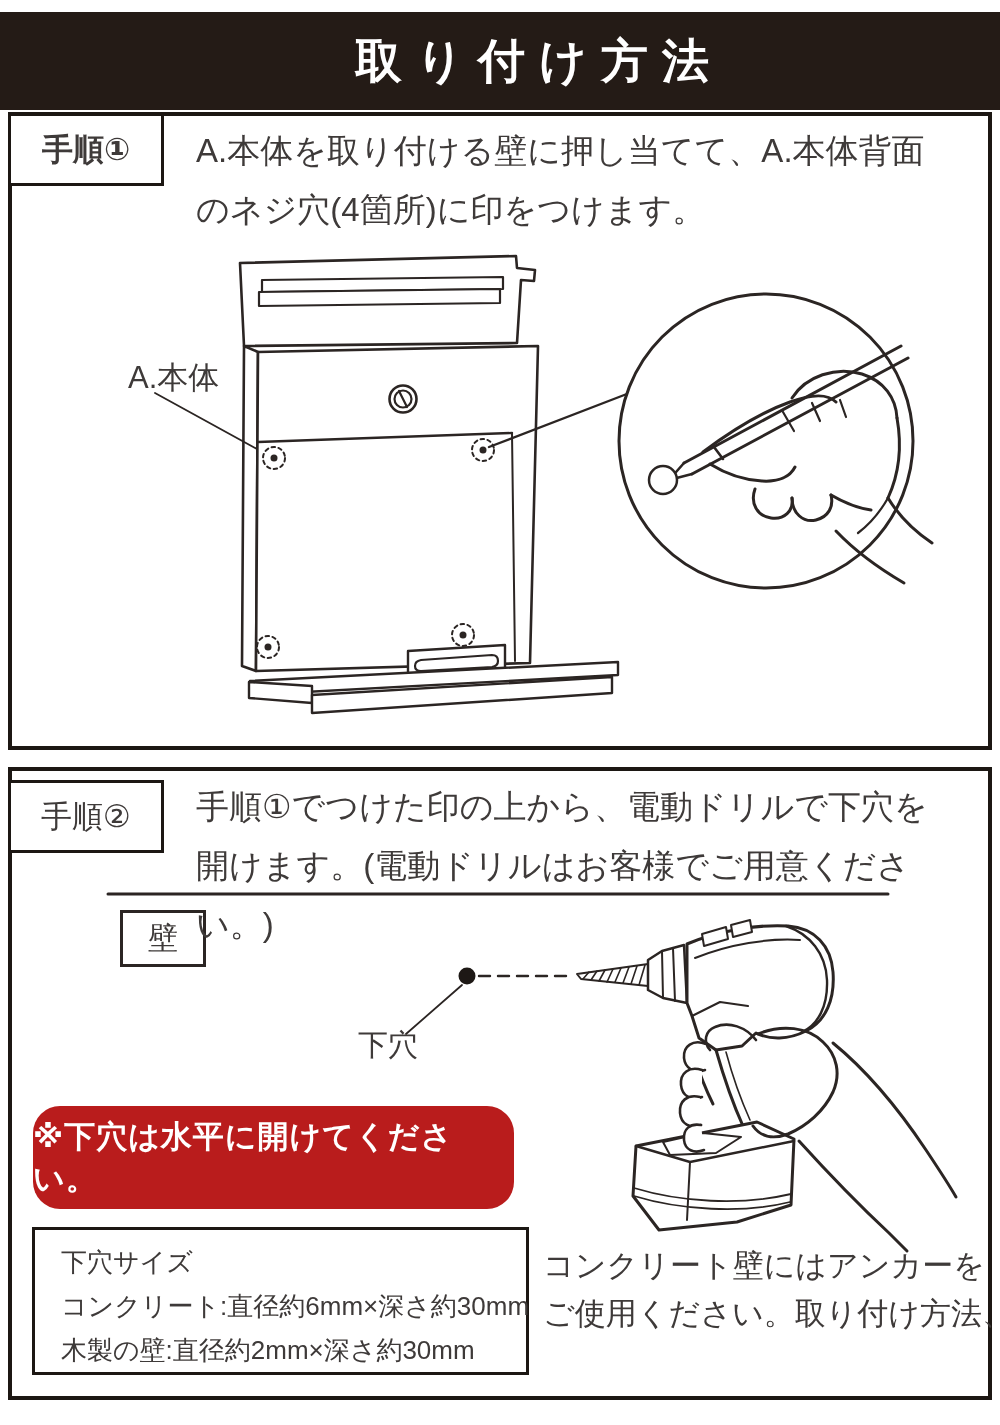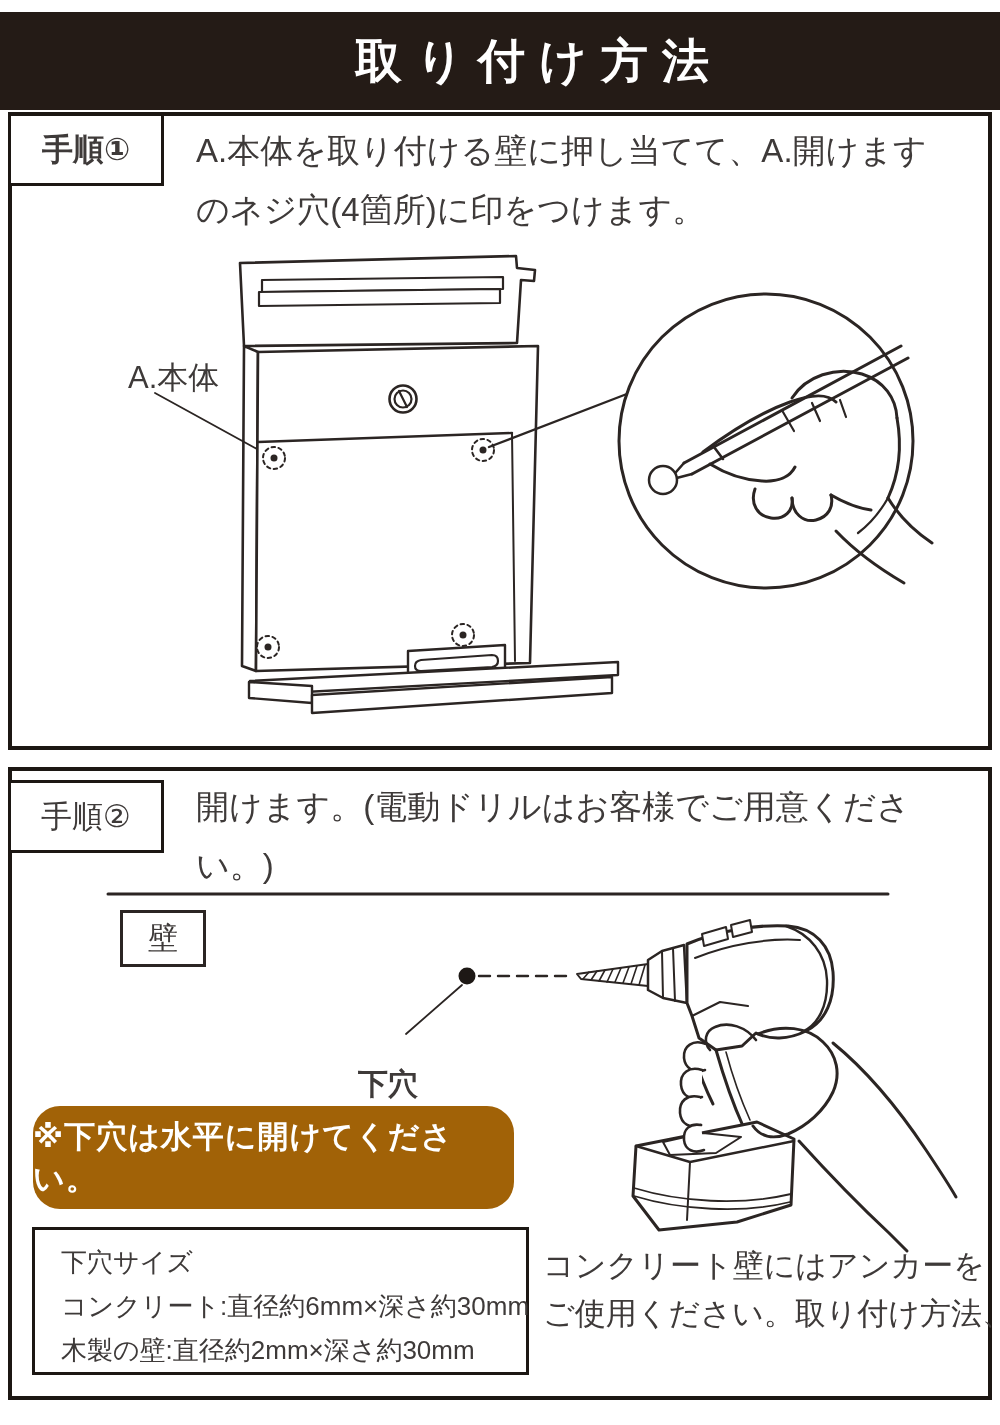--- a/index.html
+++ b/index.html
@@ -31,24 +31,24 @@
   .instr2{top:777px;}
   .fig-svg{position:absolute;z-index:1;}
   .fig1-svg{left:80px;top:237px;}
   .fig2-svg{left:80px;top:880px;}
   
   .part-label{position:absolute;left:90px;top:357px;font-size:31px;color:#3e3a39;z-index:2;margin-left:38px;}
   .wall-box{
     position:absolute;left:120px;top:910px;width:86px;height:57px;border:3px solid #2b2523;background:#fff;
     box-sizing:border-box;display:flex;align-items:center;justify-content:center;font-size:30px;z-index:2;
   }
-  .pilot-label{position:absolute;left:358px;top:1064px;font-size:30px;color:#3e3a39;z-index:2;font-weight:bold;}
+  .pilot-label{position:absolute;left:358px;top:1025px;font-size:30px;color:#3e3a39;z-index:2;}
   
   .warning-pill{
-    position:absolute;left:33px;top:1106px;width:481px;height:103px;background:#a16207;border-radius:27px;
+    position:absolute;left:33px;top:1106px;width:481px;height:103px;background:#b91c1c;border-radius:27px;
     display:flex;align-items:center;justify-content:center;z-index:6;
   }
   .warning-pill span{color:#ffffff;font-size:31px;font-weight:bold;letter-spacing:1px;}
   
   .size-box{
     position:absolute;left:32px;top:1227px;width:497px;height:148px;border:3px solid #1c1713;background:#fff;
     box-sizing:border-box;padding:10px 0 0 26px;z-index:6;
   }
   .size-box div{font-size:26px;line-height:44px;color:#3e3a39;white-space:nowrap;}
   
@@ -65,21 +65,21 @@
 
   <div class="header">
     <h1>取り付け方法</h1>
   </div>
 
   <div class="step-box step1"></div>
   <div class="step-label step1-label">
     <span>手順①</span>
   </div>
   <div class="instruction instr1">
-    <div>A.本体を取り付ける壁に押し当てて、A.開けます</div>
+    <div>A.本体を取り付ける壁に押し当てて、A.本体背面</div>
     <div>のネジ穴(4箇所)に印をつけます。</div>
   </div>
 
   <svg class="fig-svg fig1-svg" width="880" height="513" viewBox="80 237 880 513">
     <g stroke-linejoin="round" stroke-linecap="round">
 
       <path class="shp" stroke-width="2.6" d="M240,263 L516,256 L517,268 L535,270 L534,281 L521,280 L517,343 L244,346 Z"></path>
       <path class="shp" stroke-width="2.2" d="M262,280 L503,277 L503,289 L262,292 Z"></path>
       <path class="shp" stroke-width="2.2" d="M259,292 L500,289 L500,303 L259,306 Z"></path>
 
@@ -137,20 +137,21 @@
       </g>
     </g>
   </svg>
   <div class="part-label">A.本体</div>
 
   <div class="step-box step2"></div>
   <div class="step-label step2-label">
     <span>手順②</span>
   </div>
   <div class="instruction instr2">
+    <div>手順①でつけた印の上から、電動ドリルで下穴を</div>
     <div>開けます。(電動ドリルはお客様でご用意ください。)</div>
   </div>
 
   <svg class="fig-svg fig2-svg" width="900" height="380" viewBox="80 880 900 380">
     <g stroke-linejoin="round" stroke-linecap="round">
 
       <path class="ln" stroke-width="3" d="M108,894 L888,894"></path>
 
       <circle fill="#1d1815" cx="467" cy="976" r="8.5"></circle>
       <path class="ln" stroke-width="2.4" stroke-dasharray="11,8" d="M479,976 L570,976"></path>

